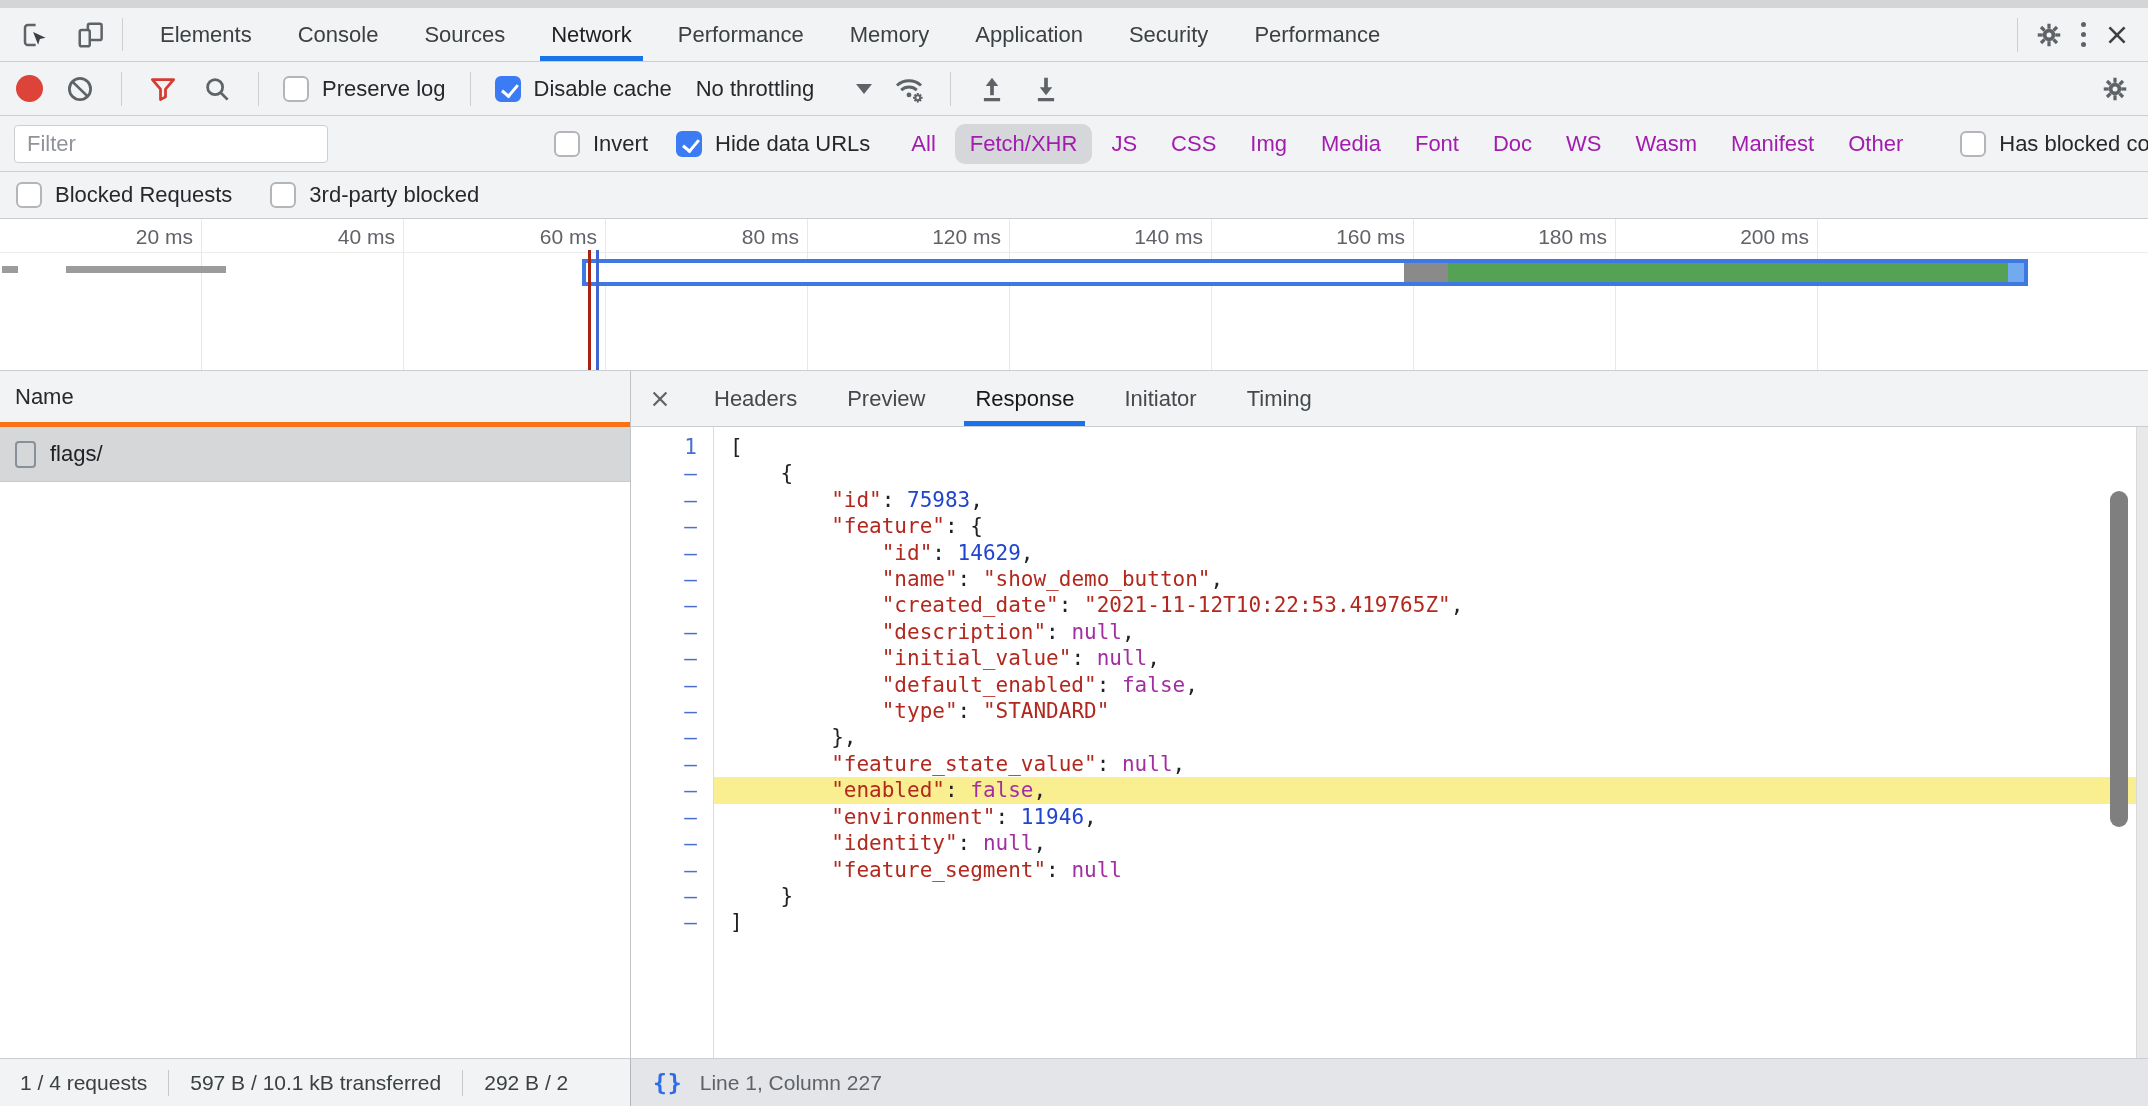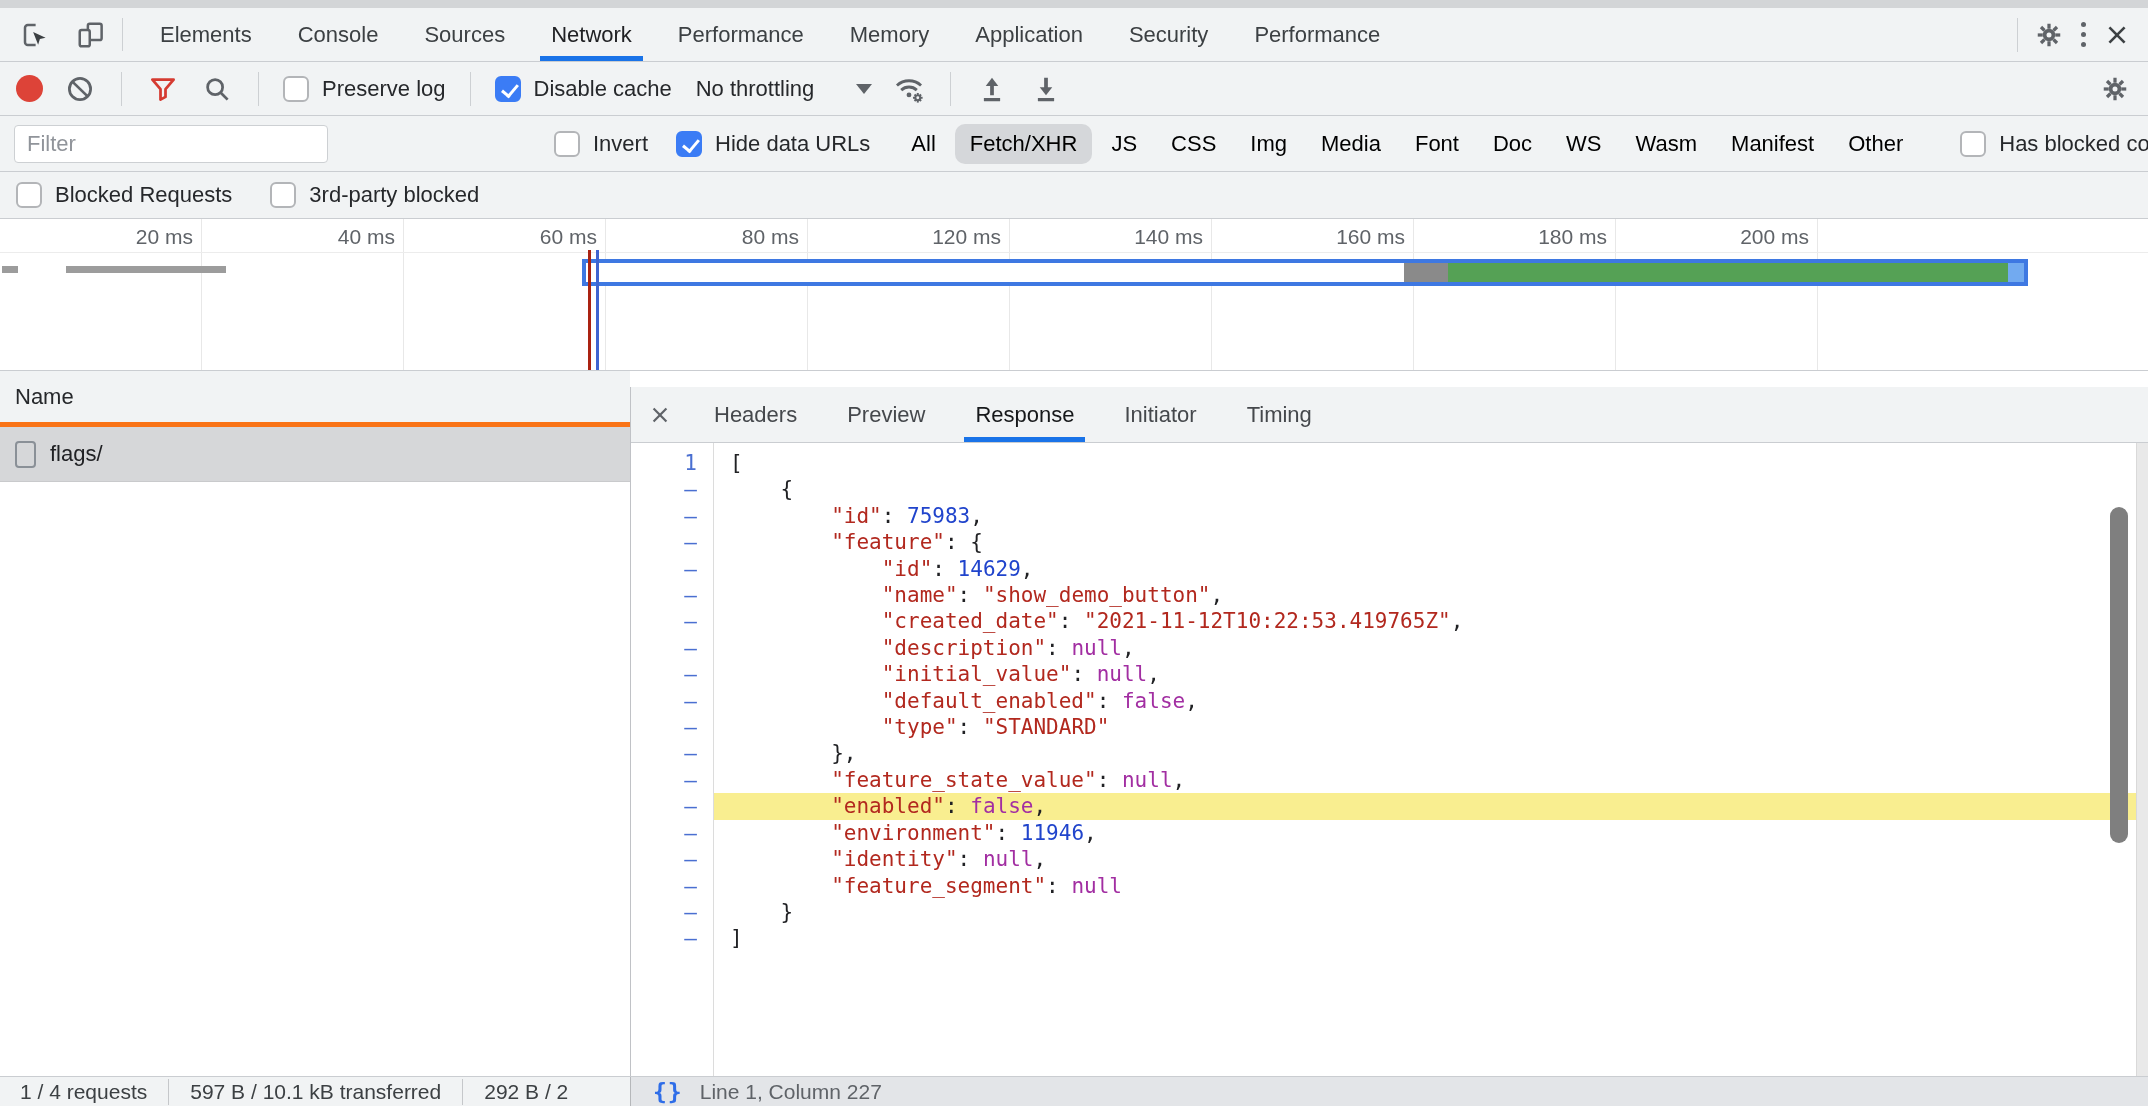--- a/index.html
+++ b/index.html
@@ -34,21 +34,21 @@
   .cbx.checked::after { content:""; position:absolute; left:8px; top:3px; width:7px; height:13px; border:solid #fff; border-width:0 3px 3px 0; transform:rotate(40deg); }
   .throttle { display:flex; align-items:center; gap:42px; font-size:22px; color:#26282b; padding-left:4px; }
   .caret-down { width:0; height:0; border-left:8px solid transparent; border-right:8px solid transparent; border-top:10px solid #5f6368; }
   .toolbar .right-gear { margin-left:auto; }
 
   
   .filterbar { height:56px; flex:none; background:#f1f3f4; border-bottom:1px solid #cacdd1; display:flex; align-items:center; padding:0 14px; white-space:nowrap; }
   .filter-input { width:322px; height:38px; border:1px solid #cdd0d3; border-radius:4px; background:#fff; font-size:22px; font-family:"Liberation Sans",sans-serif; color:#202124; padding:0 12px; outline:none; margin-right:212px; }
   .filter-input::placeholder { color:#90949a; }
   .types { display:flex; align-items:center; margin-left:26px; }
-  .type-chip { font-size:22px; color:#000000; padding:7px 15px; border-radius:10px; margin-right:4px; }
+  .type-chip { font-size:22px; color:#a21caf; padding:7px 15px; border-radius:10px; margin-right:4px; }
   .type-chip.selected { background:#d5d7da; }
   .filterbar .vdiv2 { width:1px; height:32px; background:#d4d6d9; margin:0 12px; }
   .filterbar .checkbox-group { margin-left:14px; }
 
   
   .checksrow { height:47px; flex:none; background:#f1f3f4; border-bottom:1px solid #cacdd1; display:flex; align-items:center; padding:0 16px; gap:38px; }
 
   
   .overview { height:152px; flex:none; position:relative; background:#fff; border-bottom:1px solid #cacdd1; overflow:hidden; }
   .grid { position:absolute; inset:0; display:flex; }
@@ -64,21 +64,21 @@
   .vline.dcl { left:588px; background:#aa2211; }
   .vline.load { left:596px; background:#4064d0; }
 
   
   .main { flex:1; display:flex; min-height:0; }
   .left-pane { width:630px; flex:none; display:flex; flex-direction:column; background:#fff; }
   .name-header { height:56px; flex:none; background:#f1f3f4; border-bottom:5px solid #f97316; display:flex; align-items:center; padding-left:15px; font-size:22px; color:#26282b; }
   .req-row { height:55px; flex:none; background:#d6d7d9; border-bottom:1px solid #c9cacc; display:flex; align-items:center; padding-left:15px; gap:14px; font-size:22px; color:#202124; }
   .doc-icon { width:21px; height:27px; border:2px solid #8a9097; border-radius:4px; background:transparent; flex:none; }
 
-  .right-pane { flex:1; display:flex; flex-direction:column; border-left:1px solid #c0c2c6; min-width:0; background:#000000;margin-top:16px; }
+  .right-pane { flex:1; display:flex; flex-direction:column; border-left:1px solid #c0c2c6; min-width:0; background:#000000; }
   .detail-tabs { height:56px; flex:none; background:#f1f3f4; border-bottom:1px solid #cacdd1; display:flex; align-items:stretch; }
   .close-x { width:58px; display:flex; align-items:center; justify-content:center; }
   .dtab { position:relative; display:flex; align-items:center; padding:0 25px; font-size:22px; color:#45484c; }
   .dtab.active { color:#16181a; }
   .dtab.active::after { content:""; position:absolute; left:14px; right:14px; bottom:0; height:5px; background:#1a73e8; }
 
   .code-pane { flex:1; position:relative; overflow:hidden; padding-top:7px; background:#fff; }
   .gutter-rule { position:absolute; left:82px; top:0; bottom:0; width:1px; background:#dcdcdc; }
   .code-line { display:flex; font-family:"DejaVu Sans Mono", monospace; font-size:21px; line-height:26.4px; }
   .gutter { width:82px; flex:none; text-align:right; padding-right:16px; color:#4a6fd1; }
@@ -87,21 +87,21 @@
   .tok { white-space:pre; }
   .tok-p { color:#202124; }
   .tok-k { color:#b2281e; }
   .tok-s { color:#b2281e; }
   .tok-n { color:#2044cc; }
   .tok-a { color:#a22ea2; }
   .scroll-thumb { position:absolute; right:20px; top:64px; width:18px; height:336px; border-radius:9px; background:#7f7f7f; }
   .edge-strip { position:absolute; right:0; top:0; bottom:0; width:12px; background:#e9e9e9; border-left:1px solid #d9d9d9; }
 
   
-  .statusbar { height:30px; flex:none; border-top:1px solid #cacdd1; display:flex; font-size:21px; color:#3c4043; }
+  .statusbar { height:48px; flex:none; border-top:1px solid #cacdd1; display:flex; font-size:21px; color:#3c4043; }
   .status-left { width:630px; flex:none; background:#f1f3f4; display:flex; align-items:center; padding-left:20px; overflow:hidden; white-space:nowrap; }
   .seg { display:flex; align-items:center; flex:none; }
   .seg + .seg::before { content:""; width:1px; height:26px; background:#c5c7ca; margin:0 21px; }
   .status-right { flex:1; background:#e3e5e8; border-left:1px solid #b5b7ba; display:flex; align-items:center; gap:17px; padding-left:22px; color:#5f6368; }
   .braces { font-family:"DejaVu Sans Mono", monospace; font-size:23px; font-weight:bold; color:#2e6de8; letter-spacing:1px; }
 </style>
 </head>
 <body>
 
 <div id="devtools">

